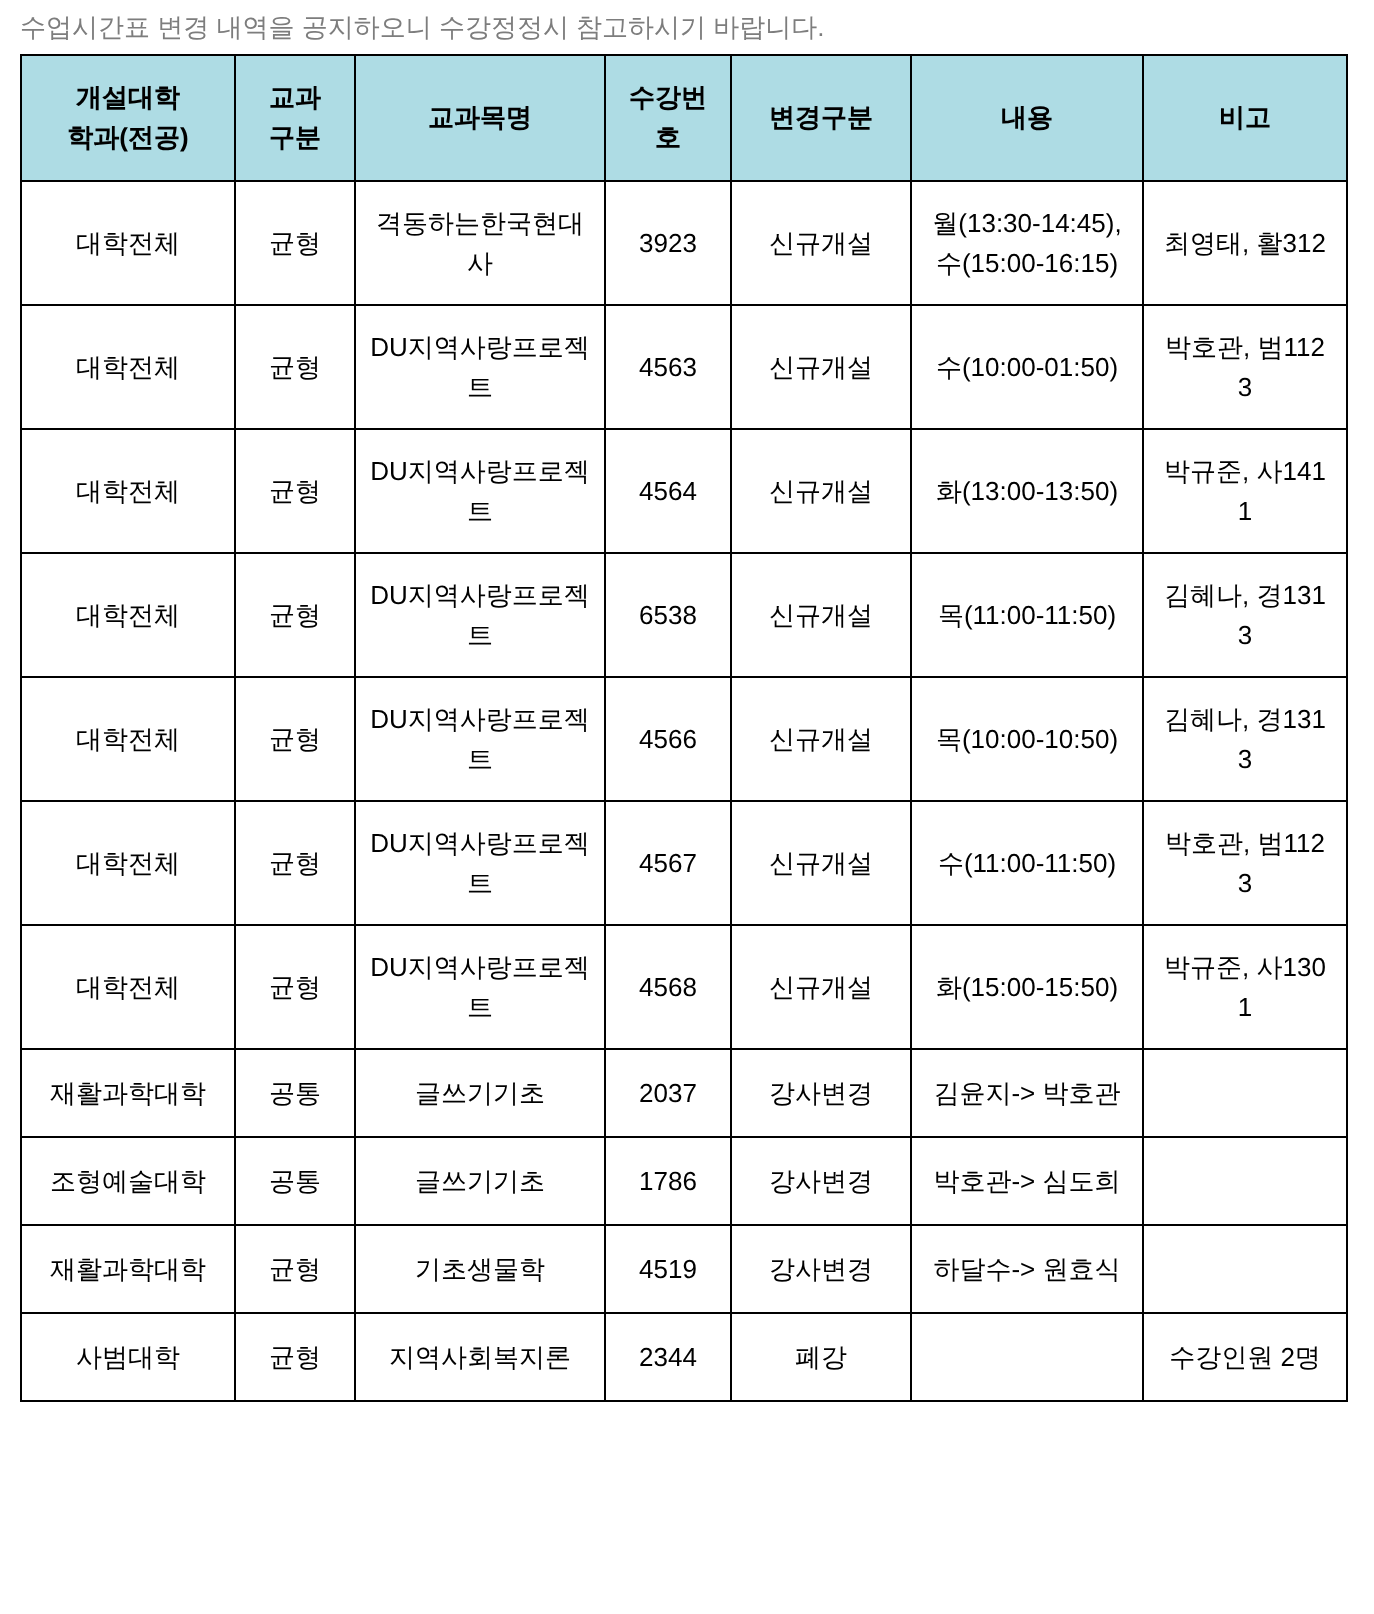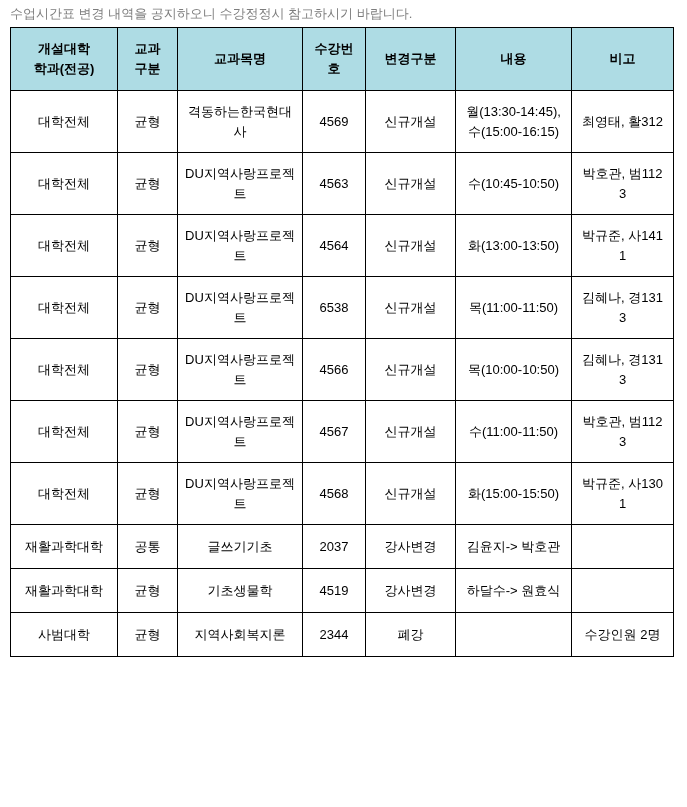--- a/index.html
+++ b/index.html
@@ -71,34 +71,34 @@
         <th>내용</th>
         <th>비고</th>
       </tr>
     </thead>
     <tbody>
         <tr class="tall">
           <td>대학전체</td>
           <td>균형</td>
           <td>격동하는한국현대
 사</td>
-          <td>4569</td>
+          <td>3923</td>
           <td>신규개설</td>
           <td>월(13:30-14:45),
 수(15:00-16:15)</td>
           <td>최영태, 활312</td>
         </tr>
         <tr class="tall">
           <td>대학전체</td>
           <td>균형</td>
           <td>DU지역사랑프로젝
 트</td>
           <td>4563</td>
           <td>신규개설</td>
-          <td>수(10:45-10:50)</td>
+          <td>수(10:00-01:50)</td>
           <td>박호관, 범112
 3</td>
         </tr>
         <tr class="tall">
           <td>대학전체</td>
           <td>균형</td>
           <td>DU지역사랑프로젝
 트</td>
           <td>4564</td>
           <td>신규개설</td>
@@ -153,20 +153,29 @@
         <tr>
           <td>재활과학대학</td>
           <td>공통</td>
           <td>글쓰기기초</td>
           <td>2037</td>
           <td>강사변경</td>
           <td>김윤지-&gt; 박호관</td>
           <td></td>
         </tr>
         <tr>
+          <td>조형예술대학</td>
+          <td>공통</td>
+          <td>글쓰기기초</td>
+          <td>1786</td>
+          <td>강사변경</td>
+          <td>박호관-&gt; 심도희</td>
+          <td></td>
+        </tr>
+        <tr>
           <td>재활과학대학</td>
           <td>균형</td>
           <td>기초생물학</td>
           <td>4519</td>
           <td>강사변경</td>
           <td>하달수-&gt; 원효식</td>
           <td></td>
         </tr>
         <tr>
           <td>사범대학</td>

